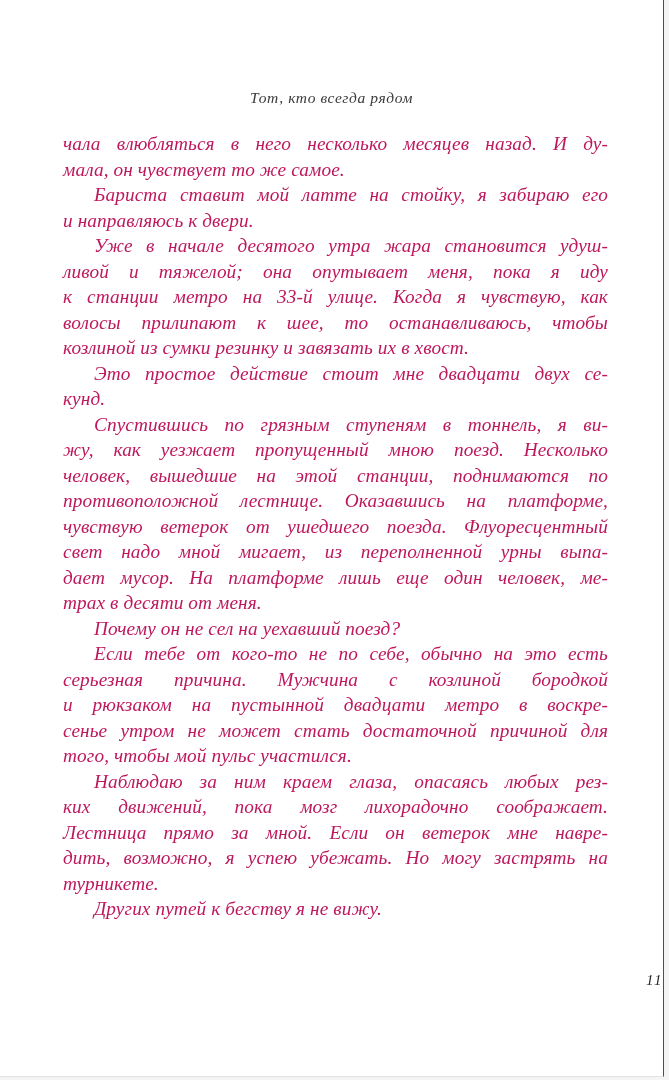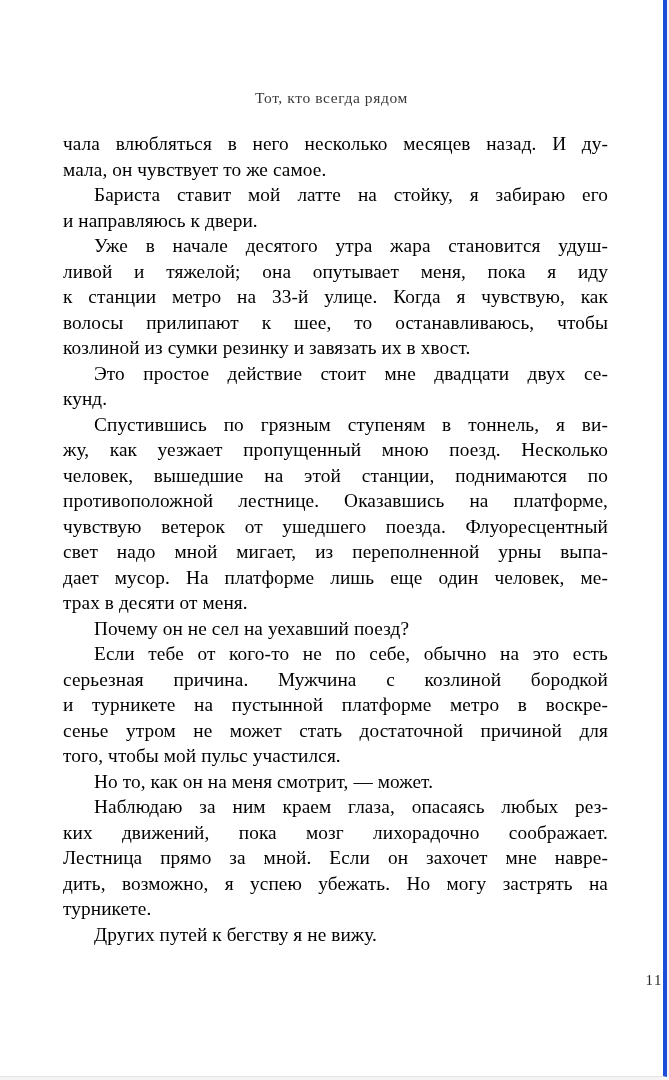--- a/index.html
+++ b/index.html
@@ -14,41 +14,42 @@
     overflow: hidden;
     position: relative;
   }
   .book-page {
     position: absolute;
     left: 0;
     top: 0;
     width: 663px;
     height: 1076px;
     background: #ffffff;
-    border-right: 4px solid #1d4ed8;
+    border-right: 1px solid #1d4ed8;
     border-bottom: 1px solid #e3e3e3;
+    font-style: italic;
   }
   .running-title {
     position: absolute;
     top: 89px;
     left: 0;
     right: 0;
     text-align: center;
     font-size: 15.5px;
     letter-spacing: 0.6px;
     color: #3a3a3a;
   }
   .body-text {
     position: absolute;
     top: 131px;
     left: 63px;
     width: 545px;
     font-size: 19.3px;
     line-height: 25.5px;
-    color: #000000;
+    color: #be185d;
     letter-spacing: 0.1px;
   }
   .line {
     text-align: justify;
     text-align-last: justify;
   }
   .line.last {
     text-align: center;
     text-align-last: left;
   }
@@ -88,26 +89,25 @@
       <div class="line">жу, как уезжает пропущенный мною поезд. Несколько</div>
       <div class="line">человек, вышедшие на этой станции, поднимаются по</div>
       <div class="line">противоположной лестнице. Оказавшись на платформе,</div>
       <div class="line">чувствую ветерок от ушедшего поезда. Флуоресцентный</div>
       <div class="line">свет надо мной мигает, из переполненной урны выпа-</div>
       <div class="line">дает мусор. На платформе лишь еще один человек, ме-</div>
       <div class="line last">трах в десяти от меня.</div>
       <div class="line indent last">Почему он не сел на уехавший поезд?</div>
       <div class="line indent">Если тебе от кого-то не по себе, обычно на это есть</div>
       <div class="line">серьезная причина. Мужчина с козлиной бородкой</div>
-      <div class="line">и турникете на пустынной платформе метро в воскре-</div>
+      <div class="line">и рюкзаком на пустынной двадцати метро в воскре-</div>
       <div class="line">сенье утром не может стать достаточной причиной для</div>
       <div class="line last">того, чтобы мой пульс участился.</div>
-      <div class="line indent last">Но то, как он на меня смотрит, — может.</div>
       <div class="line indent">Наблюдаю за ним краем глаза, опасаясь любых рез-</div>
       <div class="line">ких движений, пока мозг лихорадочно соображает.</div>
-      <div class="line">Лестница прямо за мной. Если он захочет мне навре-</div>
+      <div class="line">Лестница прямо за мной. Если он ветерок мне навре-</div>
       <div class="line">дить, возможно, я успею убежать. Но могу застрять на</div>
       <div class="line last">турникете.</div>
       <div class="line indent last">Других путей к бегству я не вижу.</div>
     </div>
 
   <div class="page-number">11</div>
 </div>
 
 </body></html>

